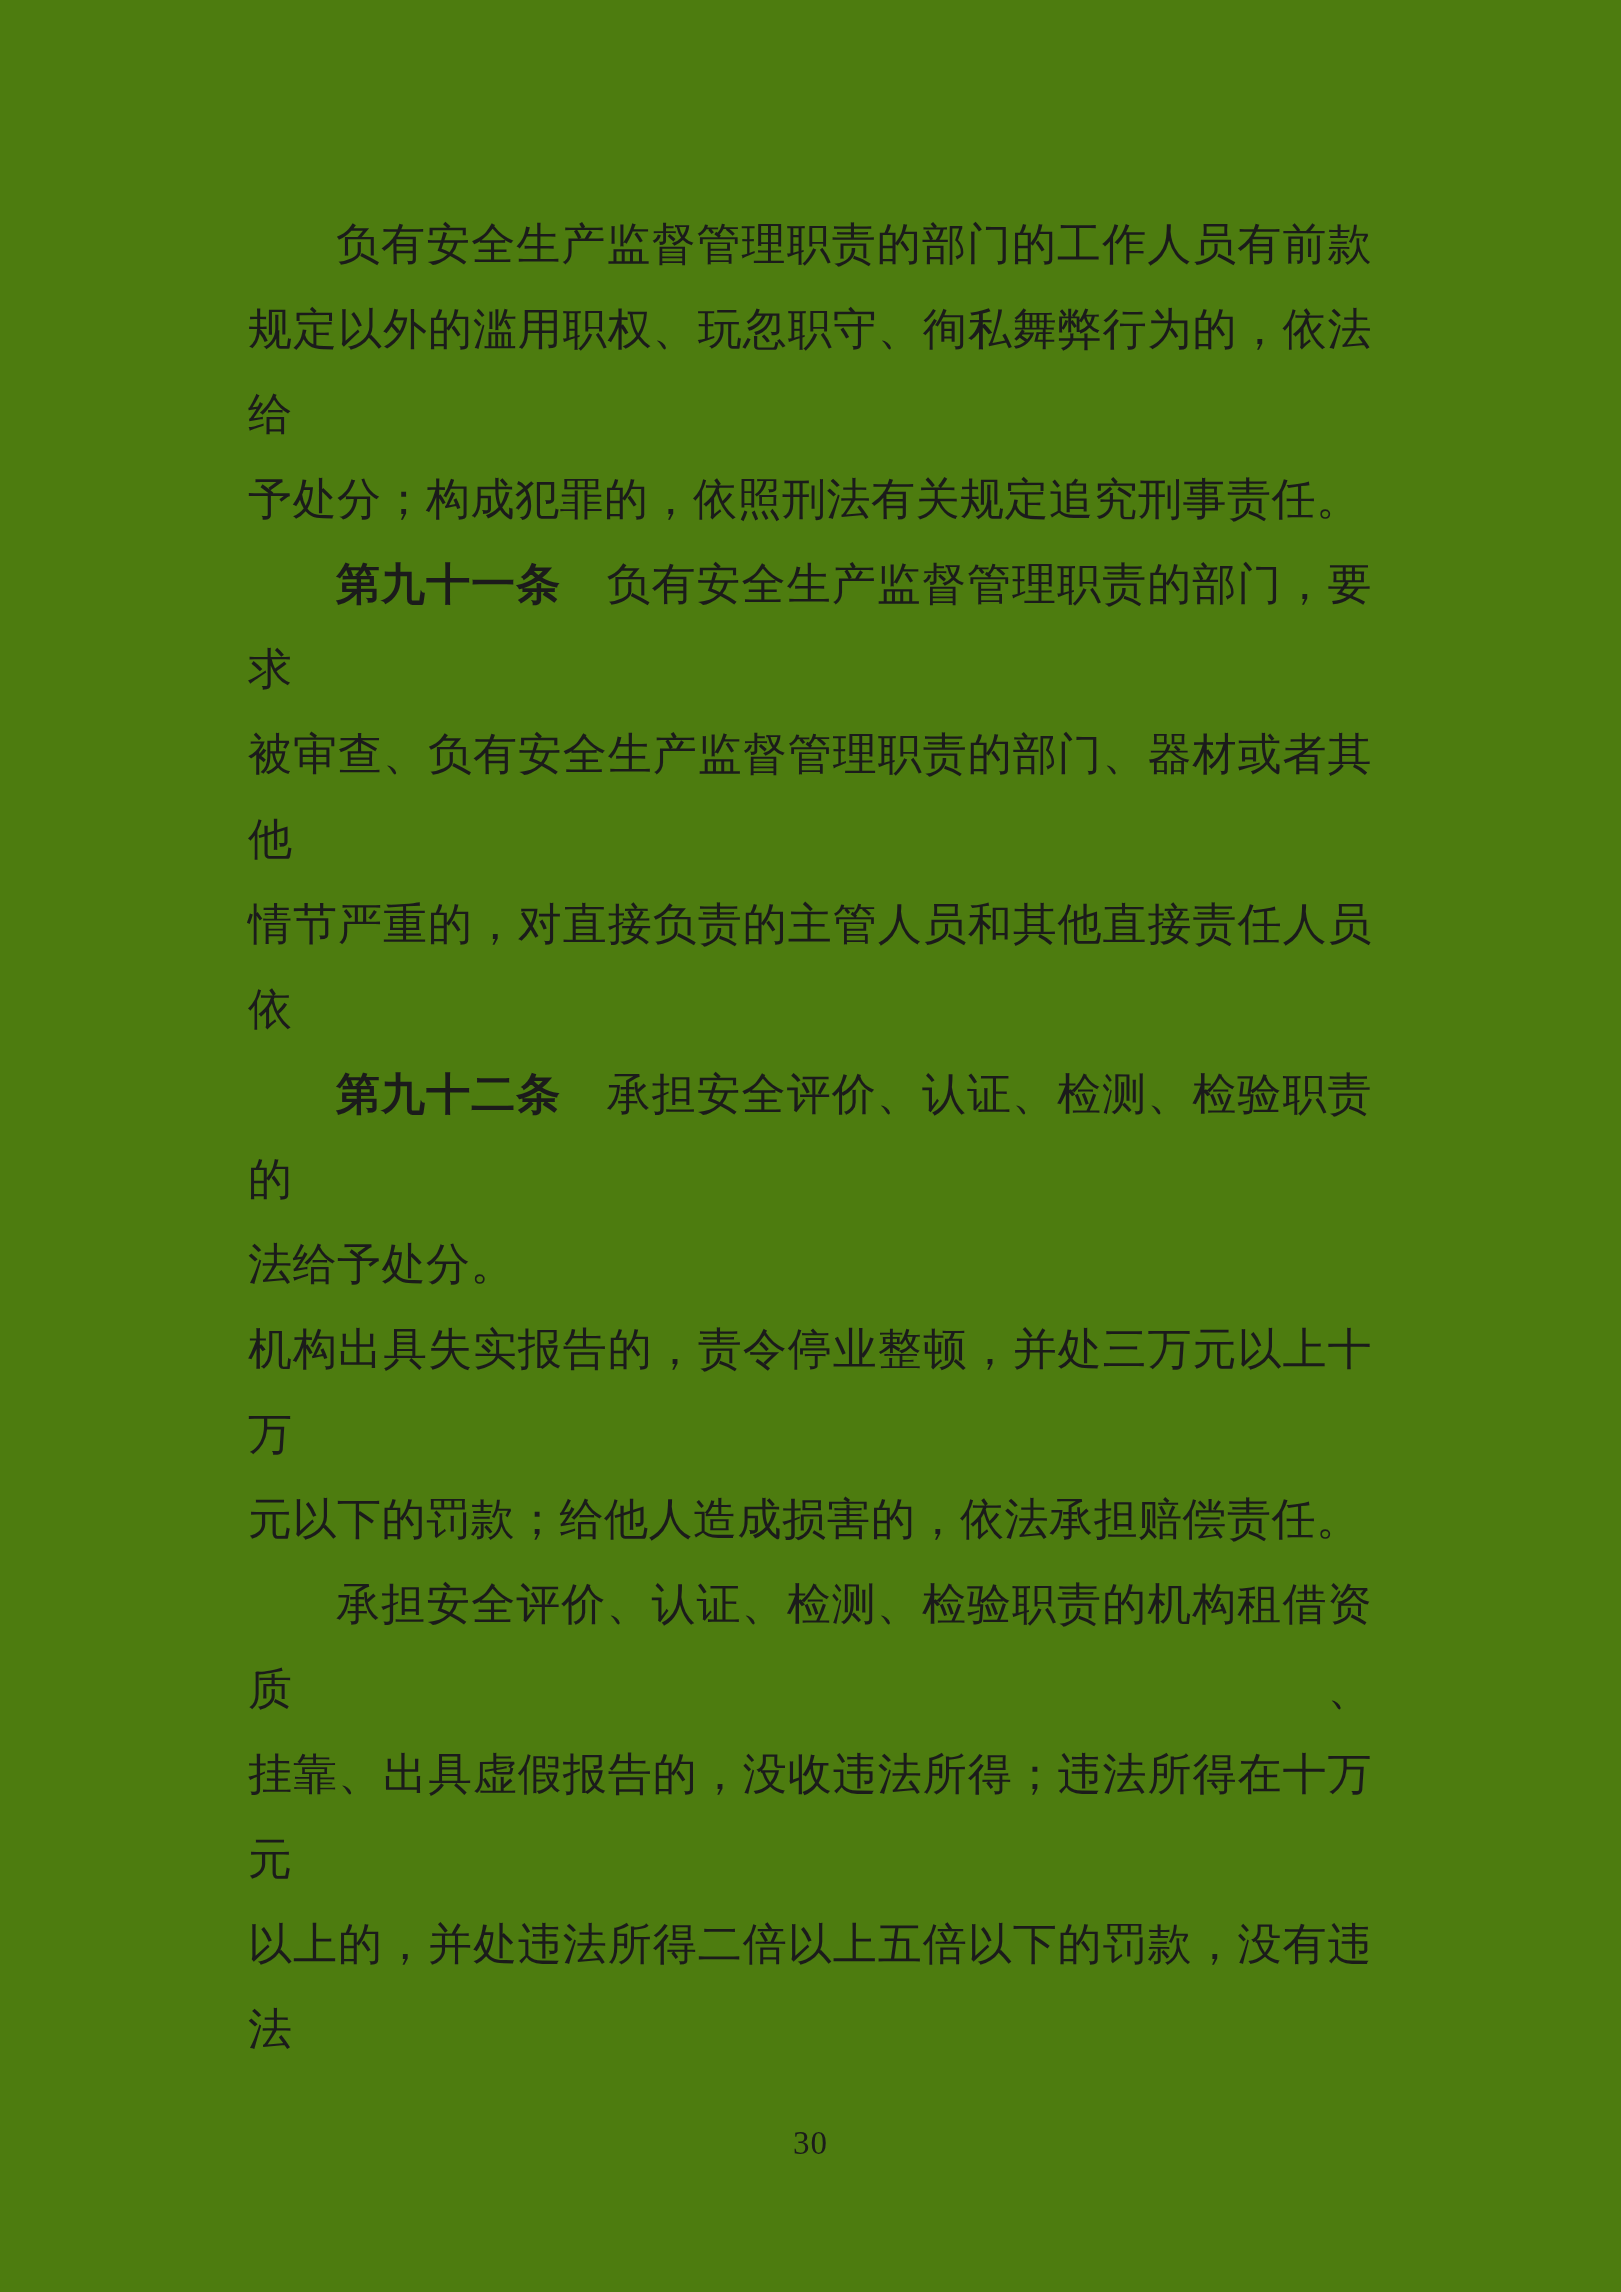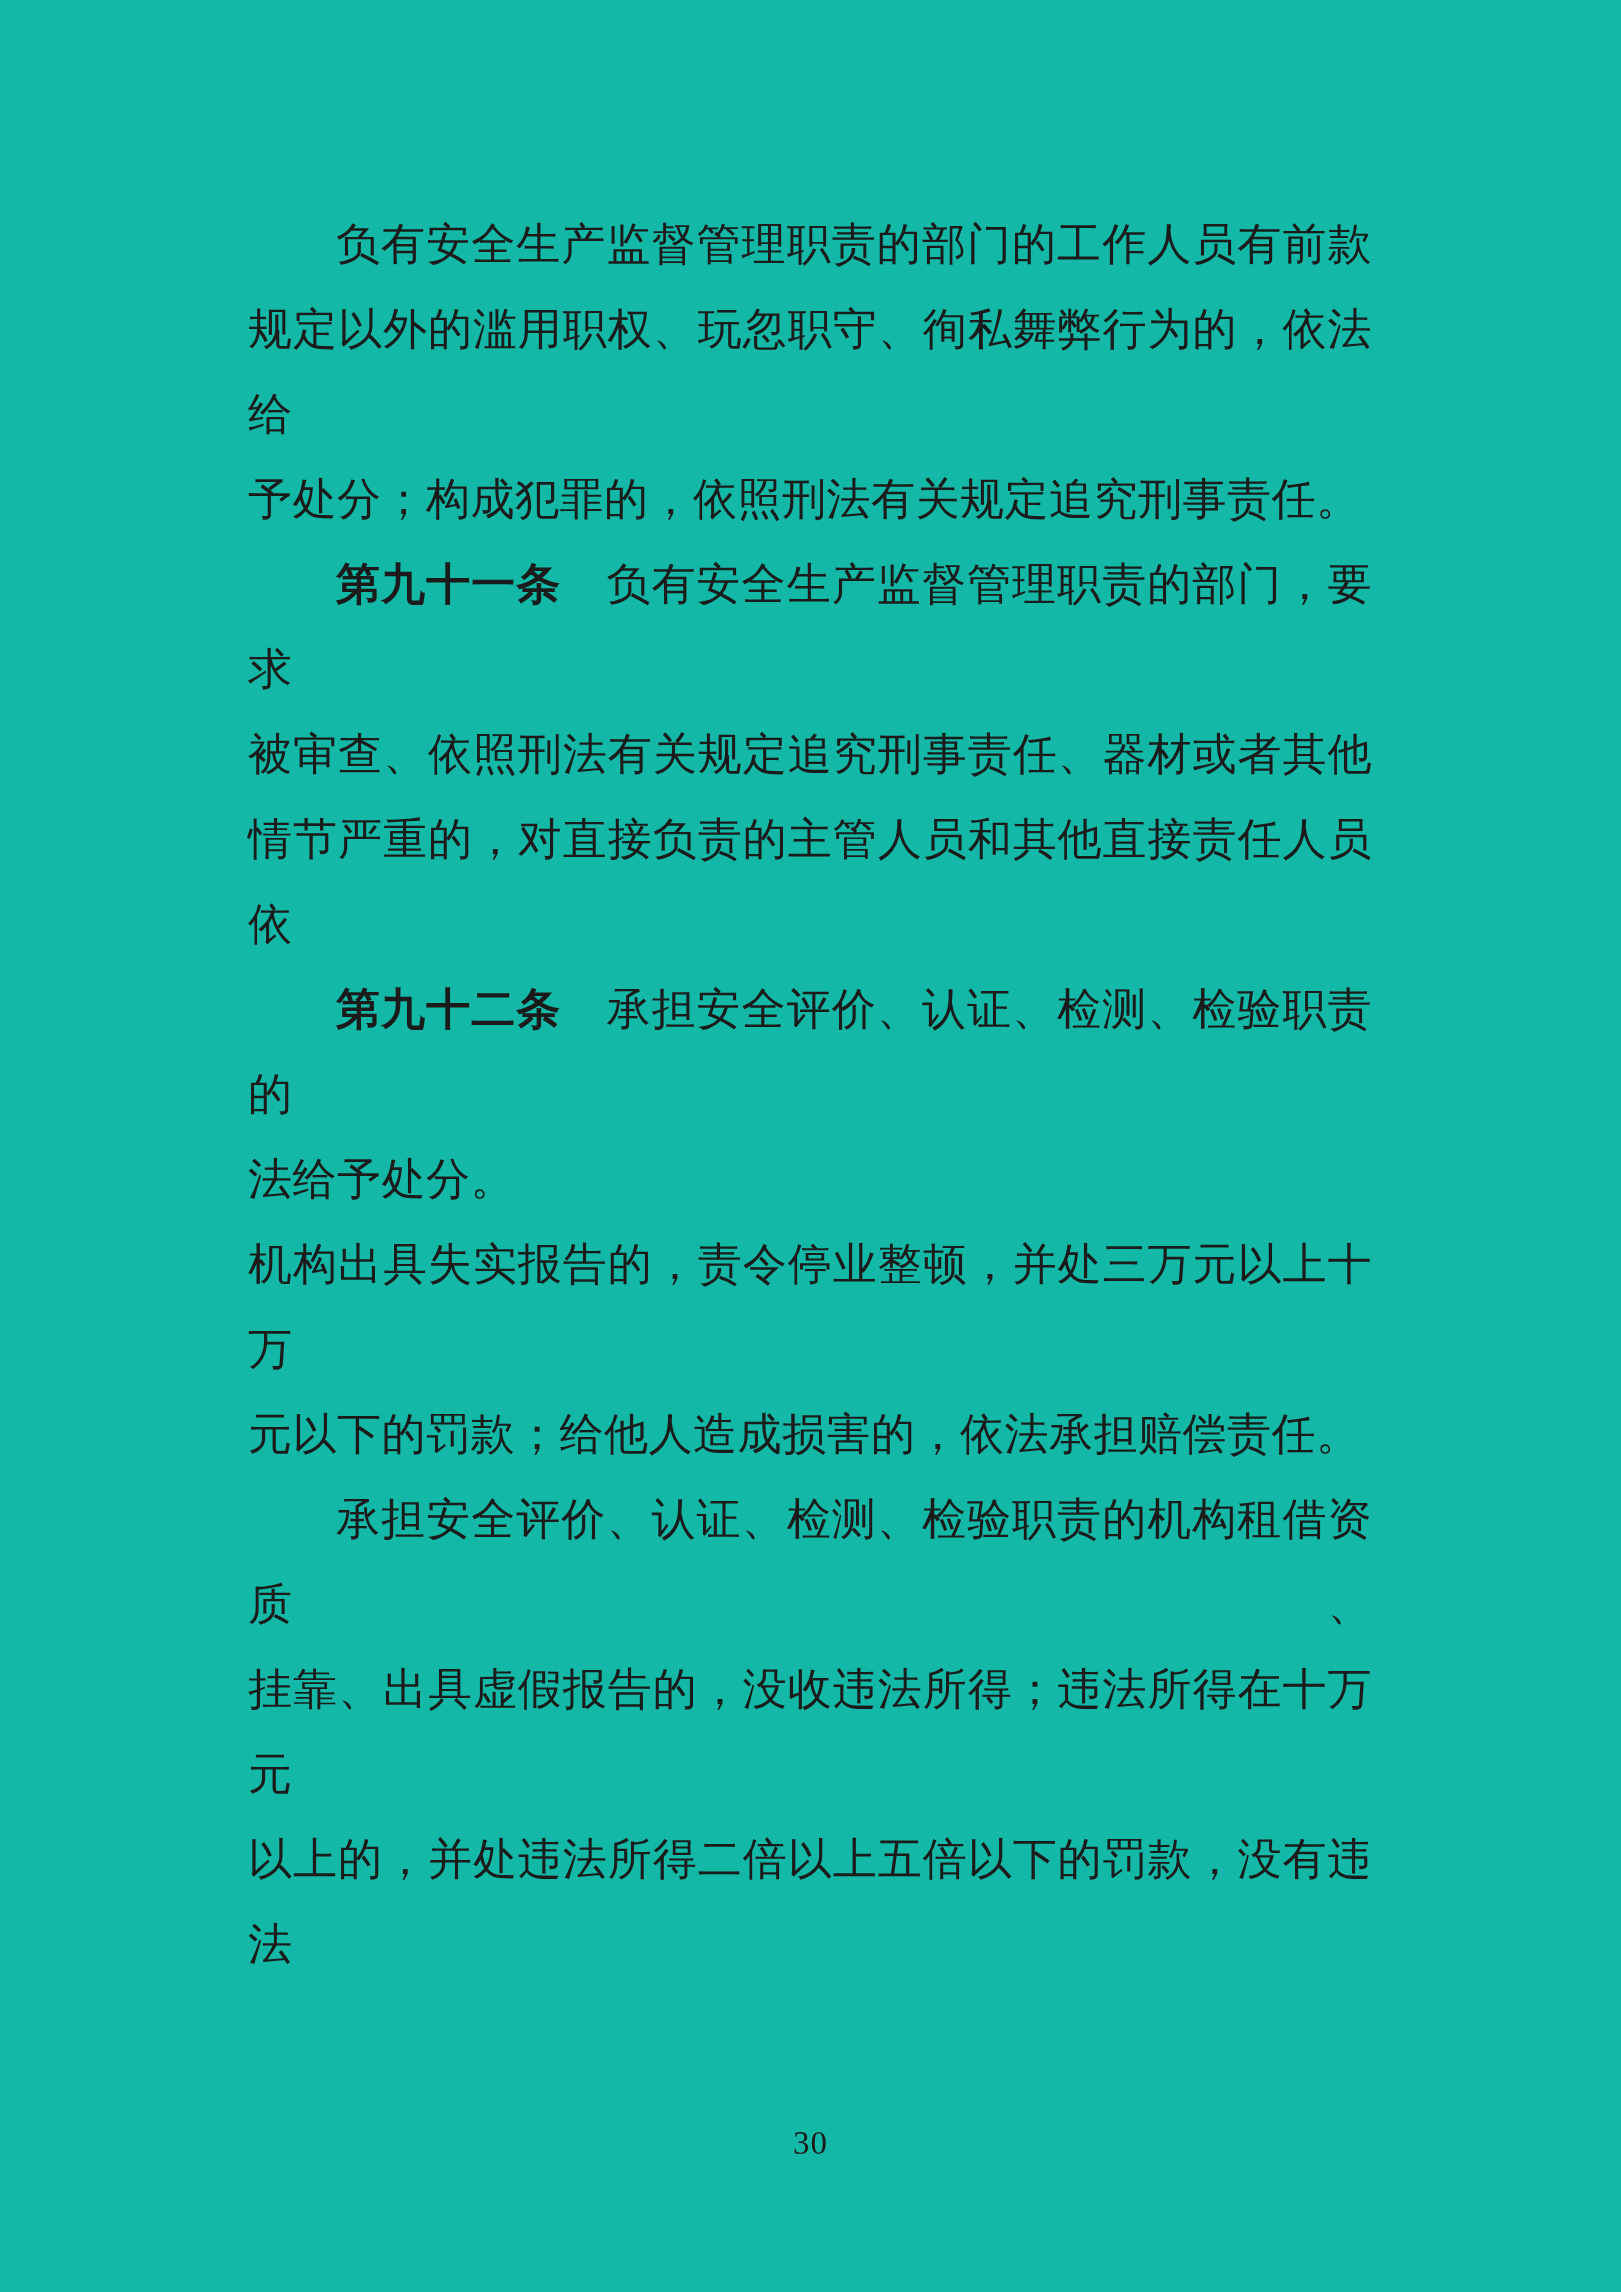--- a/index.html
+++ b/index.html
@@ -4,21 +4,21 @@
 <style>
   html, body {
     margin: 0;
     padding: 0;
     background: #ffffff;
   }
   .page {
     position: relative;
     width: 1621px;
     height: 2293px;
-    background: #14b8a6;
+    background: #4d7c0f;
     overflow: hidden;
     font-family: "Liberation Serif", "DejaVu Serif", serif;
   }
   .text-block {
     position: absolute;
     left: 248px;
     top: 202px;
     width: 1124px;
     font-size: 44px;
     line-height: 85px;
@@ -55,21 +55,21 @@
 </style>
 </head>
 <body>
 
 <div class="page">
   <div class="text-block" id="text-block">
       <div class="line first fill">负有安全生产监督管理职责的部门的工作人员有前款</div>
       <div class="line fill">规定以外的滥用职权、玩忽职守、徇私舞弊行为的，依法给</div>
       <div class="line">予处分；构成犯罪的，依照刑法有关规定追究刑事责任。</div>
       <div class="line first fill"><span class="art">第九十一条</span>　负有安全生产监督管理职责的部门，要求</div>
-      <div class="line fill">被审查、依照刑法有关规定追究刑事责任、器材或者其他</div>
+      <div class="line fill">被审查、负有安全生产监督管理职责的部门、器材或者其他</div>
       <div class="line fill">情节严重的，对直接负责的主管人员和其他直接责任人员依</div>
       <div class="line first fill"><span class="art">第九十二条</span>　承担安全评价、认证、检测、检验职责的</div>
       <div class="line">法给予处分。</div>
       <div class="line fill">机构出具失实报告的，责令停业整顿，并处三万元以上十万</div>
       <div class="line">元以下的罚款；给他人造成损害的，依法承担赔偿责任。</div>
       <div class="line first fill">承担安全评价、认证、检测、检验职责的机构租借资质、</div>
       <div class="line fill">挂靠、出具虚假报告的，没收违法所得；违法所得在十万元</div>
       <div class="line fill">以上的，并处违法所得二倍以上五倍以下的罚款，没有违法</div>
     </div>
   <div class="page-number">30</div>

